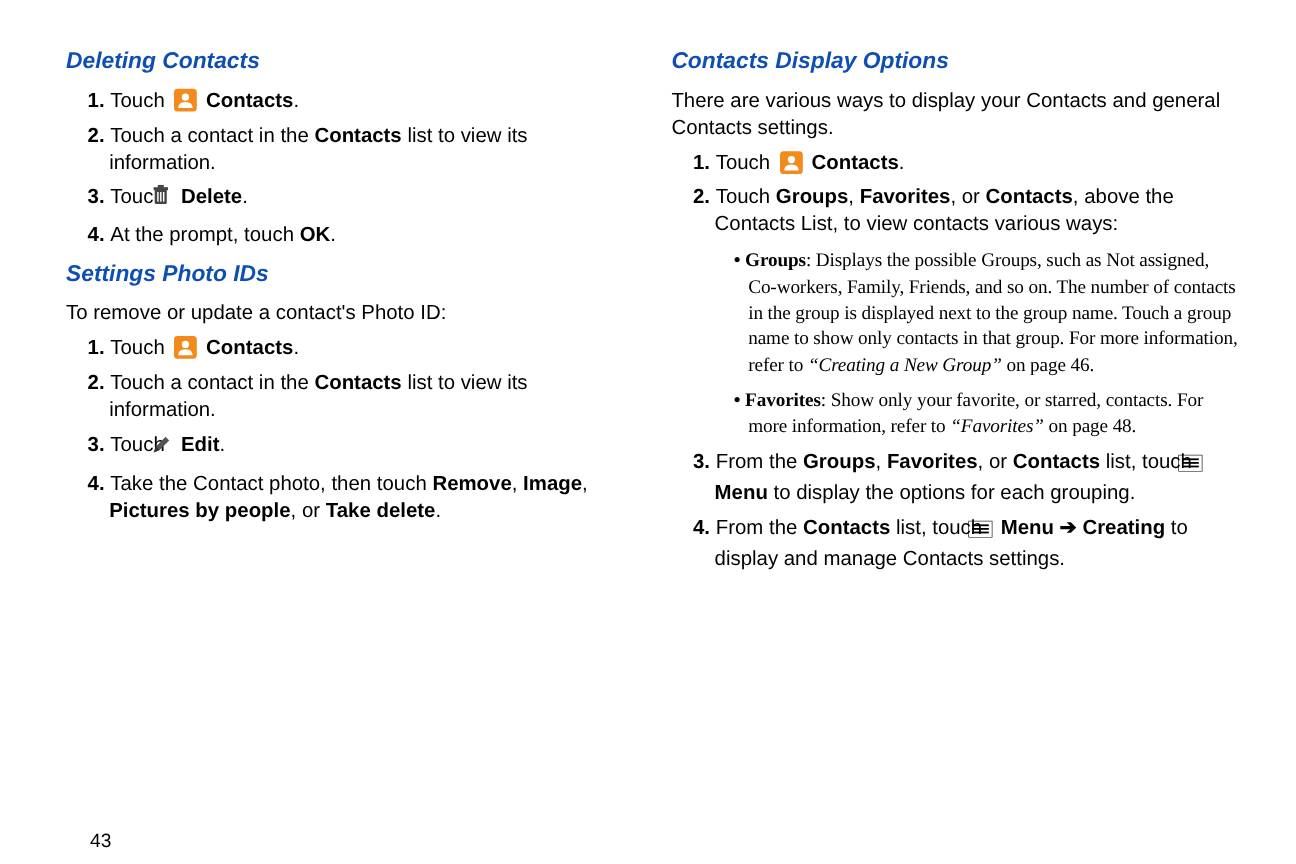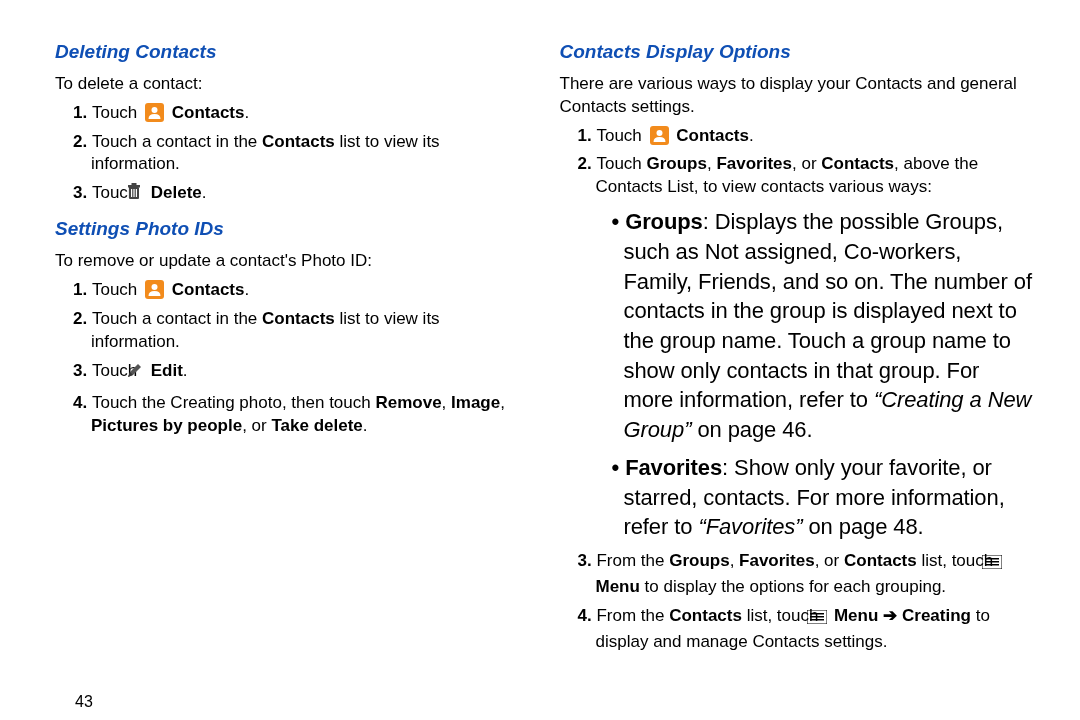--- a/index.html
+++ b/index.html
@@ -29,64 +29,64 @@
   .num { font-weight: bold; }
   .b { font-weight: bold; }
   .icon-wrap { display:inline-block; vertical-align: -3px; margin: 0 2px; }
   .icon-box {
     display:inline-block; width:19px; height:19px;
     background:#f28b1c; border-radius:3px;
     position:relative; vertical-align:-4px; margin:0 3px;
   }
   .icon-box svg { position:absolute; top:1px; left:1px; }
   ul.bullets { list-style:none; padding-left: 16px; margin: 6px 0; }
-  ul.bullets > li { margin: 8px 0; padding-left: 12px; text-indent: -12px; font-family: Liberation Sans, sans-serif; font-size:22px; letter-spacing:-0.1px; }
+  ul.bullets > li { margin: 8px 0; padding-left: 12px; text-indent: -12px; font-family: Liberation Serif, serif; font-size:16px; letter-spacing:-0.1px; }
   ul.bullets > li::before { content:"• "; font-weight:bold; }
   .bul-label { font-weight: bold; }
   .ital { font-style: italic; }
   .pagenum { position:absolute; bottom:7px; left:75px; font-size:16px; }
 </style>
 </head>
 <body>
 
 <div class="columns">
 
   <div class="col">
 
     <div class="heading">Deleting Contacts</div>
-    <div class="intro">To delete a contact:</div>
     <ol class="steps">
       <li><span class="num">1.</span>&nbsp;<span>Touch </span><span class="icon-box"><svg width="17" height="17" viewBox="0 0 17 17">
               <circle cx="8.5" cy="6" r="3" fill="#fff"></circle>
               <path d="M2.5 15 Q2.5 10 8.5 10 Q14.5 10 14.5 15 Z" fill="#fff"></path>
             </svg></span> <span class="b">Contacts</span><span>.</span></li>
       <li><span class="num">2.</span>&nbsp;<span>Touch a contact in the </span><span class="b">Contacts</span><span> list to view its information.</span></li>
       <li><span class="num">3.</span>&nbsp;<span>Touch </span><span class="icon-wrap"><svg width="16" height="18" viewBox="0 0 16 18">
               <rect x="3" y="4" width="10" height="12" rx="1" fill="#444"></rect>
               <rect x="2" y="2" width="12" height="2.5" fill="#444"></rect>
               <rect x="5.5" y="0" width="5" height="2.5" fill="#444"></rect>
               <rect x="5" y="6" width="1.2" height="8" fill="#fff"></rect>
               <rect x="7.4" y="6" width="1.2" height="8" fill="#fff"></rect>
               <rect x="9.8" y="6" width="1.2" height="8" fill="#fff"></rect>
             </svg></span> <span class="b">Delete</span><span>.</span></li>
+      <li><span class="num">4.</span>&nbsp;<span>At the prompt, touch </span><span class="b">OK</span><span>.</span></li>
     </ol>
 
     <div class="heading">Settings Photo IDs</div>
     <div class="intro">To remove or update a contact's Photo ID:</div>
     <ol class="steps">
       <li><span class="num">1.</span>&nbsp;<span>Touch </span><span class="icon-box"><svg width="17" height="17" viewBox="0 0 17 17">
               <circle cx="8.5" cy="6" r="3" fill="#fff"></circle>
               <path d="M2.5 15 Q2.5 10 8.5 10 Q14.5 10 14.5 15 Z" fill="#fff"></path>
             </svg></span> <span class="b">Contacts</span><span>.</span></li>
       <li><span class="num">2.</span>&nbsp;<span>Touch a contact in the </span><span class="b">Contacts</span><span> list to view its information.</span></li>
       <li><span class="num">3.</span>&nbsp;<span>Touch </span><span class="icon-wrap"><svg width="16" height="16" viewBox="0 0 16 16">
               <path d="M2 14 L4 9 L12 1 L15 4 L7 12 Z" fill="#555"></path>
               <path d="M2 14 L4 9 L7 12 Z" fill="#333"></path>
             </svg></span> <span class="b">Edit</span><span>.</span></li>
-      <li><span class="num">4.</span>&nbsp;<span>Touch the Creating photo, then touch </span><span class="b">Remove</span><span>, </span><span class="b">Image</span><span>, </span><span class="b">Pictures by people</span><span>, or </span><span class="b">Take delete</span><span>.</span></li>
+      <li><span class="num">4.</span>&nbsp;<span>Take the Contact photo, then touch </span><span class="b">Remove</span><span>, </span><span class="b">Image</span><span>, </span><span class="b">Pictures by people</span><span>, or </span><span class="b">Take delete</span><span>.</span></li>
     </ol>
   </div>
 
   <div class="col">
     <div class="heading">Contacts Display Options</div>
     <div class="intro">There are various ways to display your Contacts and general Contacts settings.</div>
     <ol class="steps">
       <li><span class="num">1.</span>&nbsp;<span>Touch </span><span class="icon-box"><svg width="17" height="17" viewBox="0 0 17 17">
               <circle cx="8.5" cy="6" r="3" fill="#fff"></circle>
               <path d="M2.5 15 Q2.5 10 8.5 10 Q14.5 10 14.5 15 Z" fill="#fff"></path>

